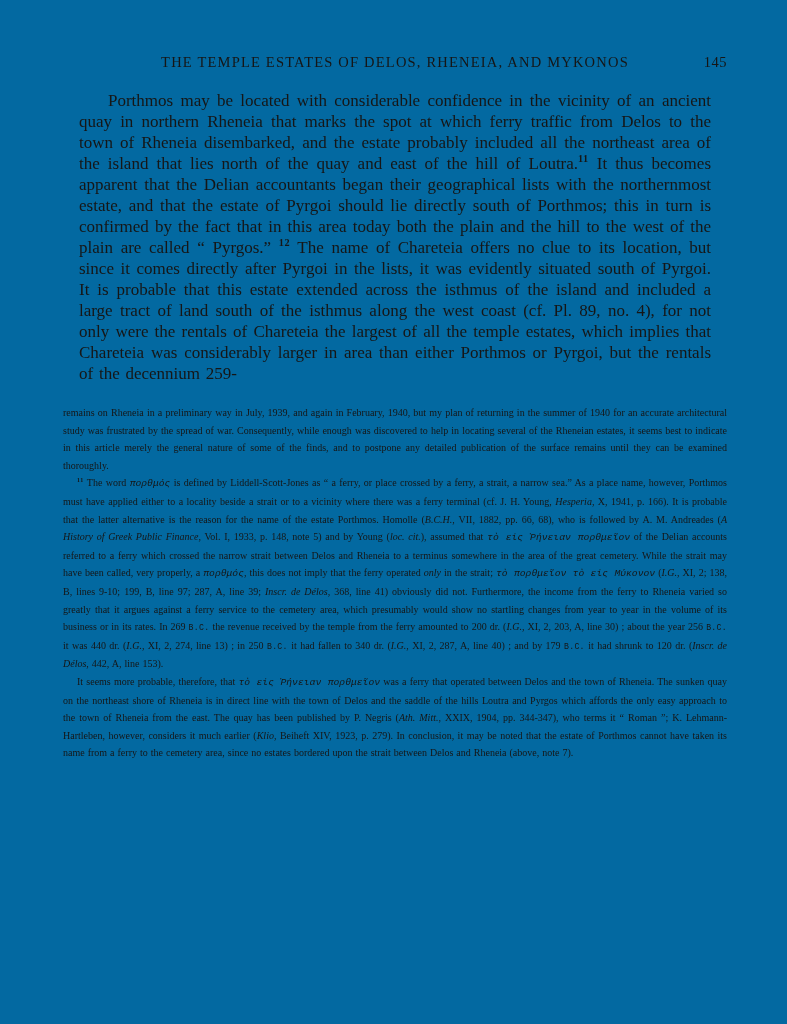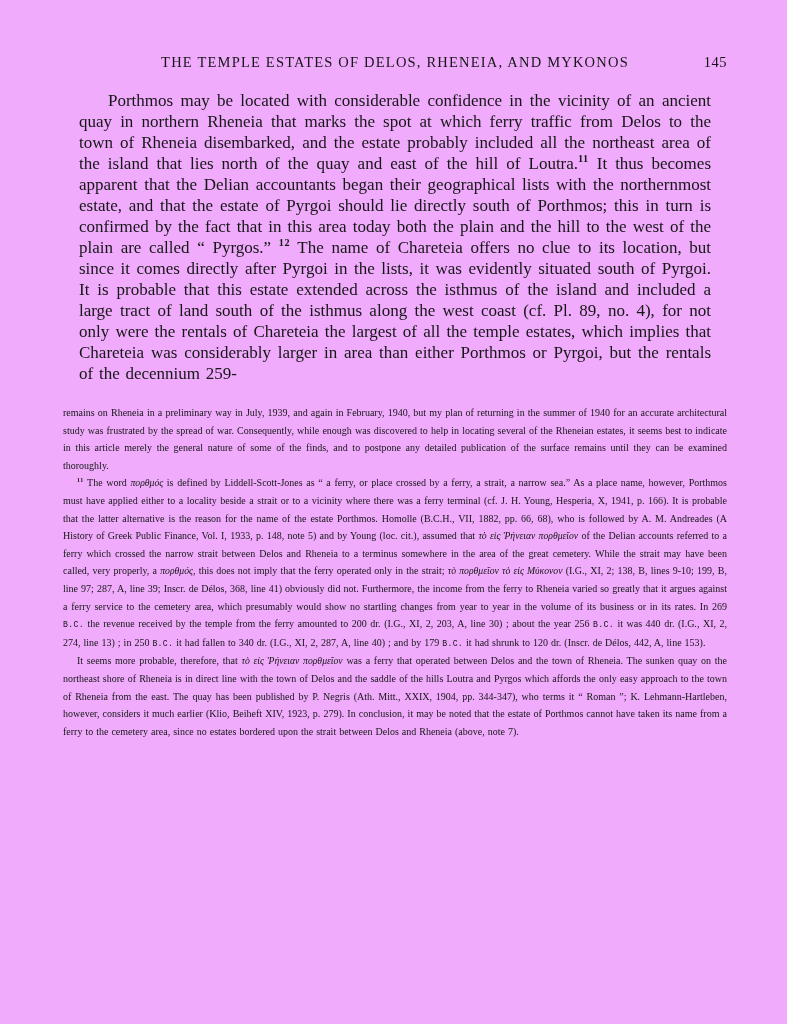--- a/index.html
+++ b/index.html
@@ -5,21 +5,21 @@
   html, body {
     margin: 0;
     padding: 0;
     background: #ffffff;
   }
   .page {
     position: relative;
     box-sizing: border-box;
     width: 787px;
     height: 1024px;
-    background: #f0abfc;
+    background: #0369a1;
     color: #161616;
     font-family: "Liberation Serif", "DejaVu Serif", serif;
     padding: 54px 60px 0 63px;
     overflow: hidden;
   }
   .running-header {
     position: relative;
     text-align: center;
     font-size: 14.5px;
     letter-spacing: 1.2px;
@@ -42,22 +42,22 @@
   .main-text p.indent { text-indent: 29px; }
   .footnotes {
     margin-top: 20px;
     font-size: 10px;
     line-height: 17.6px;
     text-align: justify;
     word-spacing: 0.5px;
   }
   .footnotes p { margin: 0; }
   .footnotes p.indent { text-indent: 14px; }
-  .it { }
-  .gk { font-style: italic; font-family: Liberation Serif, serif; font-size: 0.97em; }
+  .it { font-style: italic; }
+  .gk { font-style: italic; font-family: Liberation Mono, monospace; font-size: 0.97em; }
   .fnref {
     vertical-align: super;
     font-size: 0.6em;
     line-height: 0;
     font-weight: 700;
     letter-spacing: 0.5px;
   }
   .sc { font-size: 0.82em; letter-spacing: 0.3px; font-family: Liberation Mono, monospace; }
 </style>
 </head>

